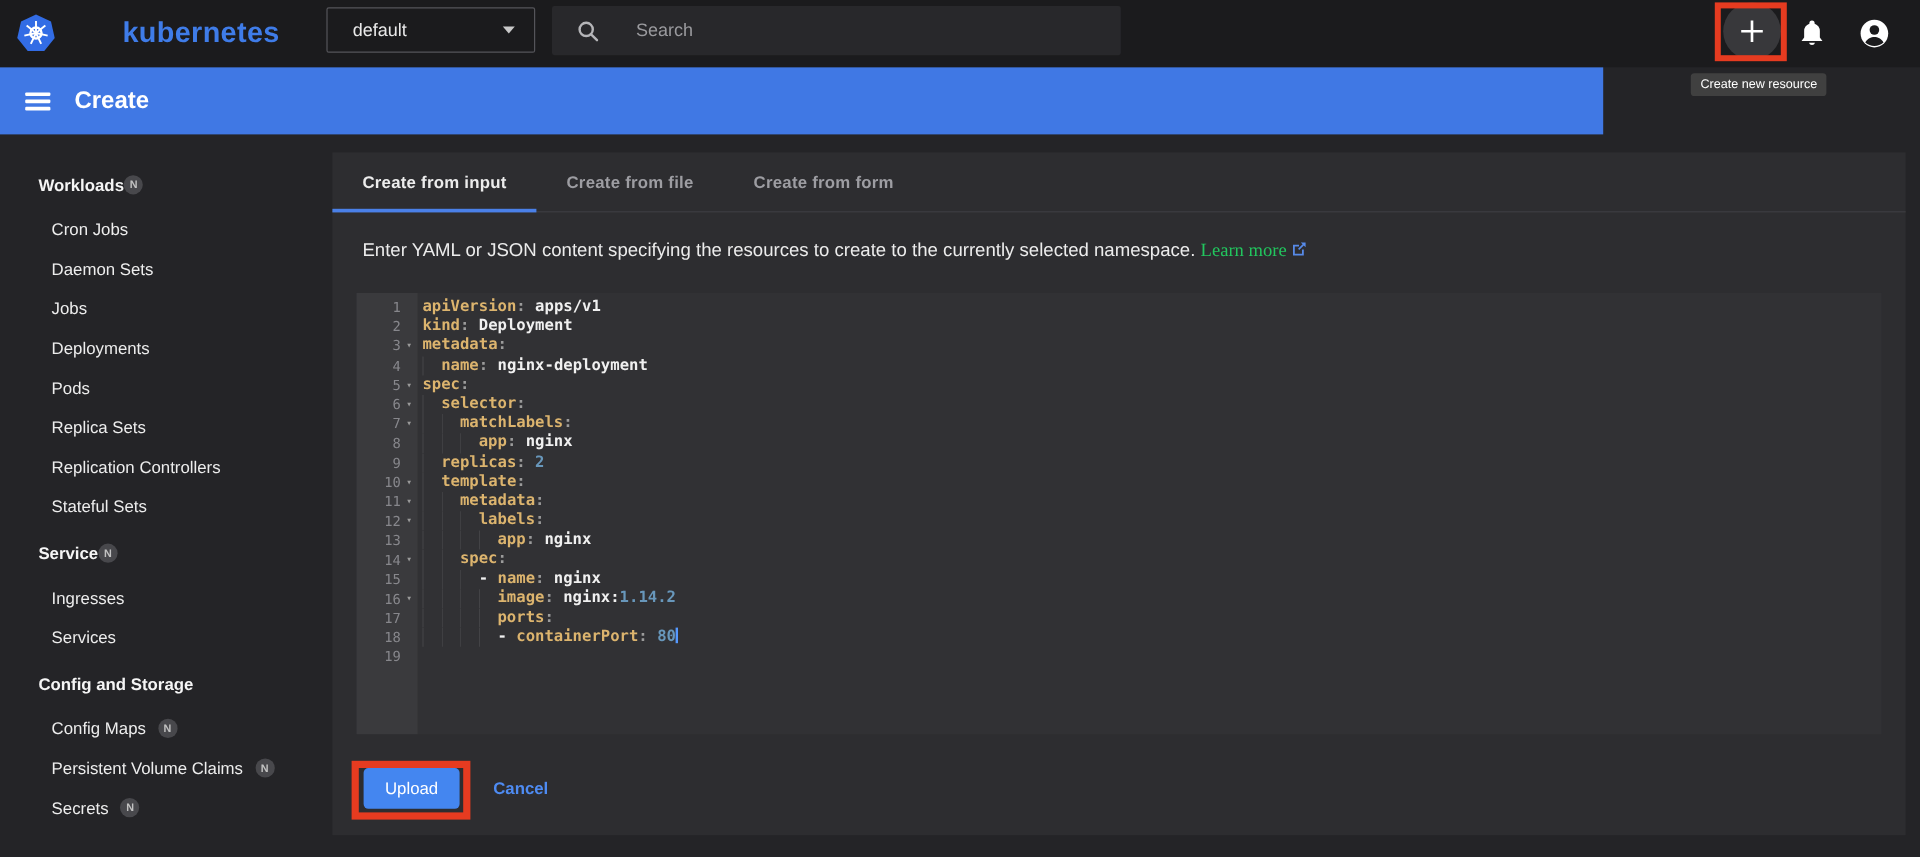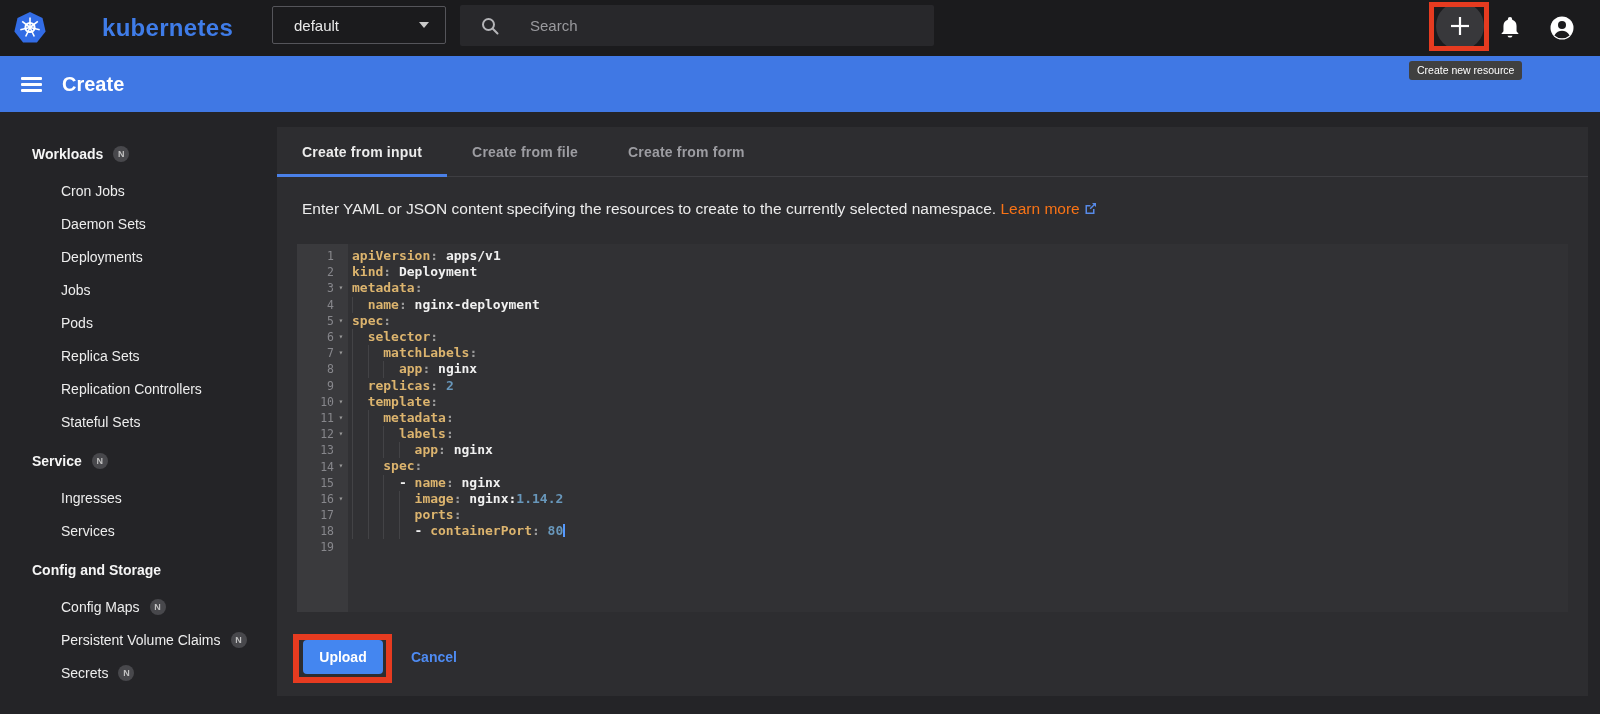--- a/index.html
+++ b/index.html
@@ -28,46 +28,46 @@
     margin-left:28px; width:360px; font-family:"Liberation Sans", sans-serif; }
   .search input::placeholder { color:#9a9a9e; }
   .plus-btn { position:absolute; left:1436px; top:2px; width:48px; height:48px; border-radius:50%;
     background:#38383b; display:flex; align-items:center; justify-content:center; cursor:pointer; }
   .top-icon { position:absolute; top:14px; width:28px; height:28px; display:flex; align-items:center;
     justify-content:center; cursor:pointer; }
   .bell-pos { left:1496px; }
   .avatar-pos { left:1548px; }
 
   
-  .appbar { position:absolute; top:56px; left:0; width:1600px; height:56px; background:#4078e4;
+  .appbar { position:absolute; top:56px; left:0; width:1336px; height:56px; background:#4078e4;
     display:flex; align-items:center; z-index:4; }
   .hamburger { margin-left:21px; width:21px; height:15px; display:flex; flex-direction:column;
     justify-content:space-between; cursor:pointer; }
   .hamburger span { display:block; height:3px; background:#fff; border-radius:1px; }
   .appbar-title { margin-left:20px; color:#fff; font-size:20px; font-weight:bold; }
 
   
   .sidebar { position:absolute; top:112px; left:0; width:277px; height:602px; padding-top:32px; }
-  .side-header { display:flex; align-items:center; gap:10px; padding-left:32px; height:20px;
+  .side-header { display:flex; align-items:center; padding-left:32px; height:20px;
     margin-bottom:10px; font-weight:bold; color:#f5f5f5; font-size:14px; cursor:pointer; }
-  .side-item { display:flex; align-items:center; gap:10px; height:33px; padding-left:61px;
+  .side-item { display:flex; align-items:center; gap:10px; height:33px; padding-left:43px;
     color:#ededed; font-size:14px; cursor:pointer; }
   .side-section { margin-bottom:13px; }
   .nbadge { width:16px; height:16px; border-radius:50%; background:#48484c; color:#c2c2c2;
     font-size:9px; font-weight:bold; display:flex; align-items:center; justify-content:center; flex:none; }
 
   
   .card { position:absolute; left:277px; top:127px; width:1311px; height:569px; background:#2d2d30; }
   .tabs { display:flex; height:50px; border-bottom:1px solid #3e3e42; }
   .tab { padding:0 25px; display:flex; align-items:center; font-size:14px; font-weight:bold;
     color:#9d9da2; position:relative; cursor:pointer; letter-spacing:.2px; }
   .tab.active { color:#ececec; }
   .tab.active::after { content:''; position:absolute; left:0; right:0; bottom:-1px; height:3px; background:#4a80e8; }
   .desc { margin:23px 25px 0; font-size:15.5px; color:#ececec; }
-  .desc a { color:#f97316; text-decoration:none; font-weight:normal; cursor:pointer; }
+  .desc a { color:#22c55e; text-decoration:none; font-weight:normal; cursor:pointer;font-family:Liberation Serif, serif; }
   .ext-icon { display:inline-block; vertical-align:-1px; margin-left:4px; }
 
   
   .editor { position:absolute; left:20px; top:117px; width:1271px; height:368px; background:#313134;
     display:flex; font-family:"DejaVu Sans Mono", monospace; overflow:hidden; }
   .gutter { width:51px; background:#3a3a3d; padding-top:4px; flex:none; }
   .gutter-row { height:16.2px; display:flex; align-items:center; justify-content:flex-end; }
   .lnum { color:#87878c; font-size:11.5px; }
   .fold { width:14px; font-size:8px; color:#9a9a9a; text-align:center; line-height:16.2px; }
   .codearea { flex:1; padding:4px 0 0 4px; overflow:hidden; }
@@ -75,21 +75,21 @@
   .tok-k { color:#dcb46e; }
   .tok-s { color:#f0f0f0; }
   .tok-n { color:#6897bb; }
   .tok-p { color:#9b9b9b; }
   .guide { display:inline-block; width:2ch; height:16.2px; vertical-align:top;
     box-shadow:inset 1px 0 0 rgba(255,255,255,.09); }
   .cursor { display:inline-block; width:2px; height:13px; background:#5599ff; vertical-align:-2px; }
 
   
   .actions { position:absolute; left:26px; top:513px; display:flex; align-items:center; }
-  .upload-btn { background:#4486f0; color:#fff; font-weight:bold; font-size:14px; border:none;
+  .upload-btn { background:#4486f0; color:#fff; font-weight:normal; font-size:14px; border:none;
     border-radius:4px; width:80px; height:34px; cursor:pointer; font-family:"Liberation Sans", sans-serif; }
   .cancel-btn { background:none; border:none; color:#4e8bf2; font-weight:bold; font-size:14px;
     margin-left:22px; cursor:pointer; font-family:"Liberation Sans", sans-serif; }
 
   
   .red-box { position:absolute; border:5px solid #e63b20; z-index:9; pointer-events:none; }
   .red-box.create { left:1429px; top:2px; width:60px; height:49px; }
   .red-box.upload { left:293px; top:634px; width:99px; height:49px; border-width:6px; }
   .tooltip { position:absolute; left:1409px; top:61px; background:#404040; color:#fff;
     font-size:10.5px; padding:3px 8px 4px; border-radius:3px; z-index:8; white-space:nowrap; }
@@ -166,24 +166,24 @@
           <span>Workloads</span>
           <span class="nbadge">N</span>
         </div>
         <div class="side-item">
           <span>Cron Jobs</span>
         </div>
         <div class="side-item">
           <span>Daemon Sets</span>
         </div>
         <div class="side-item">
+          <span>Jobs</span>
+        </div>
+        <div class="side-item">
           <span>Deployments</span>
-        </div>
-        <div class="side-item">
-          <span>Jobs</span>
         </div>
         <div class="side-item">
           <span>Pods</span>
         </div>
         <div class="side-item">
           <span>Replica Sets</span>
         </div>
         <div class="side-item">
           <span>Replication Controllers</span>
         </div>

